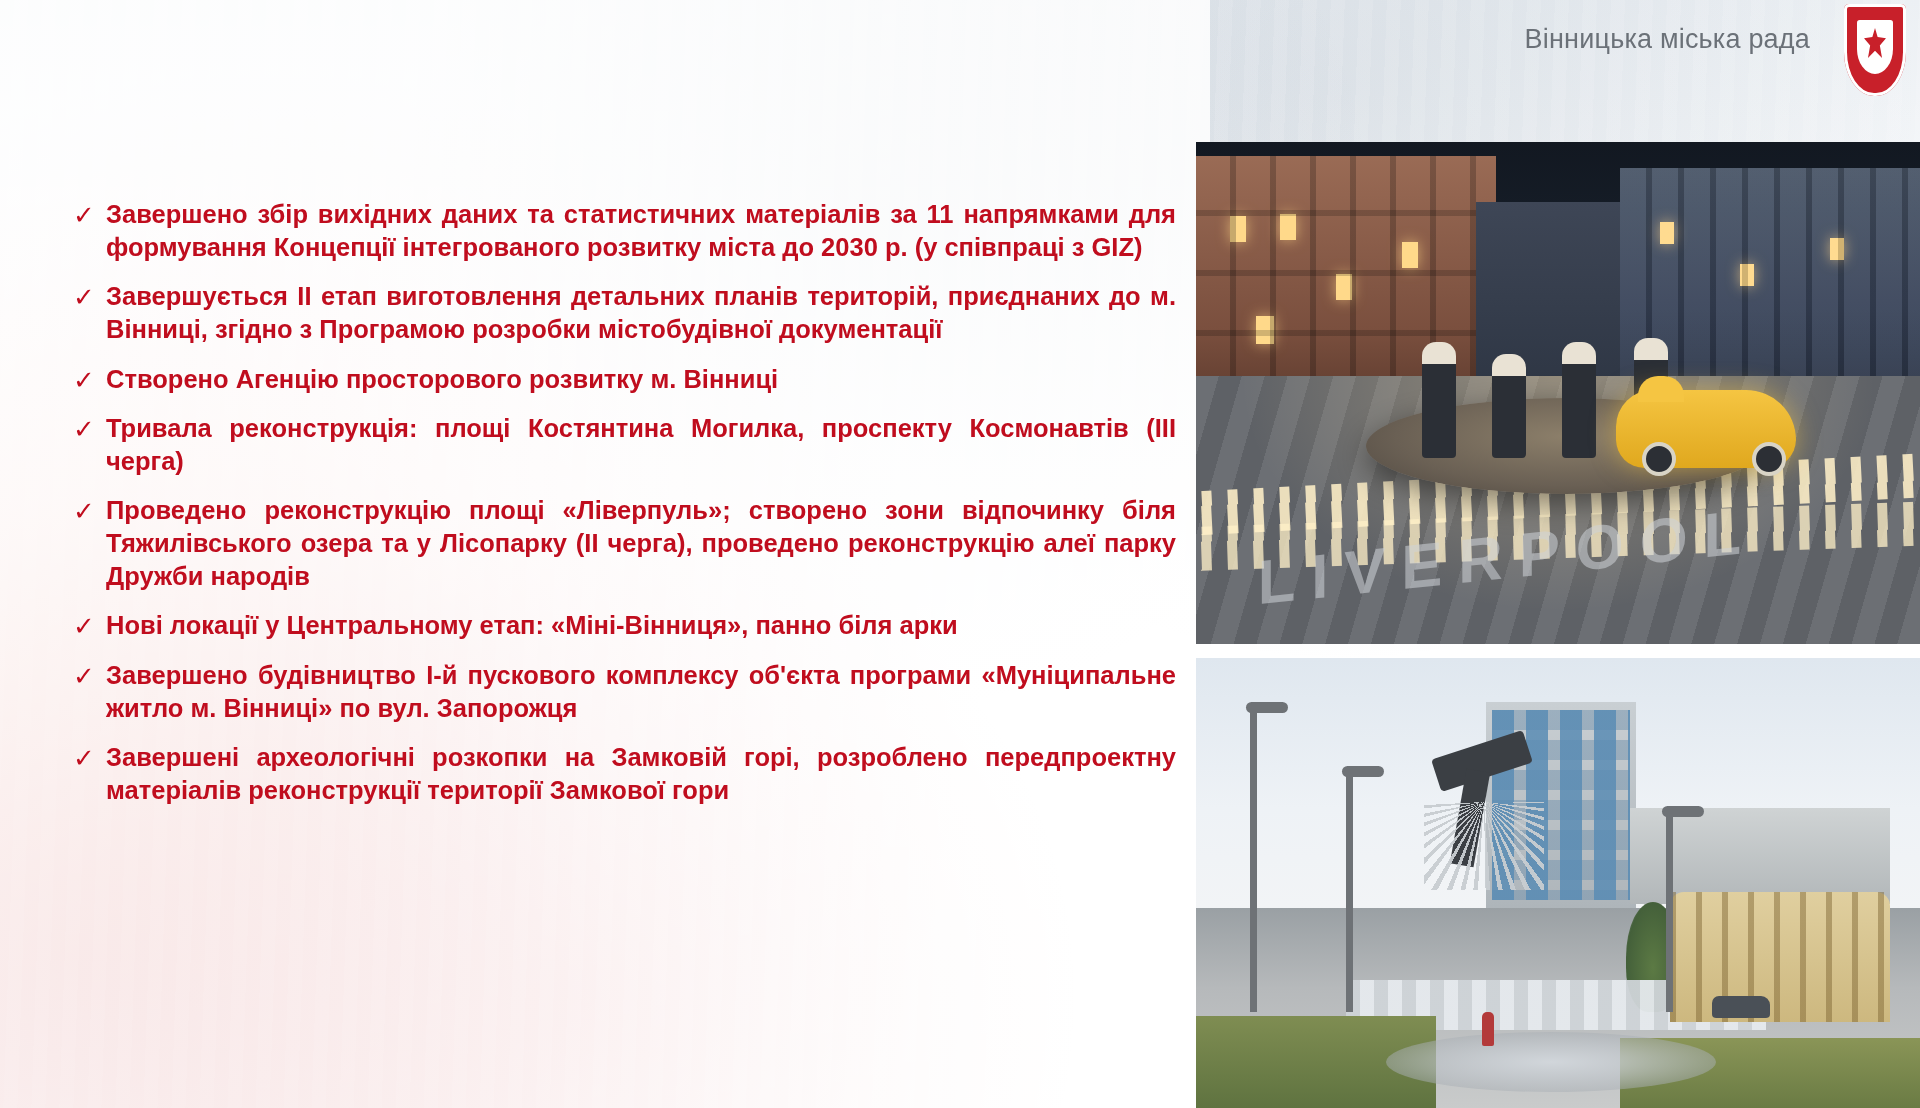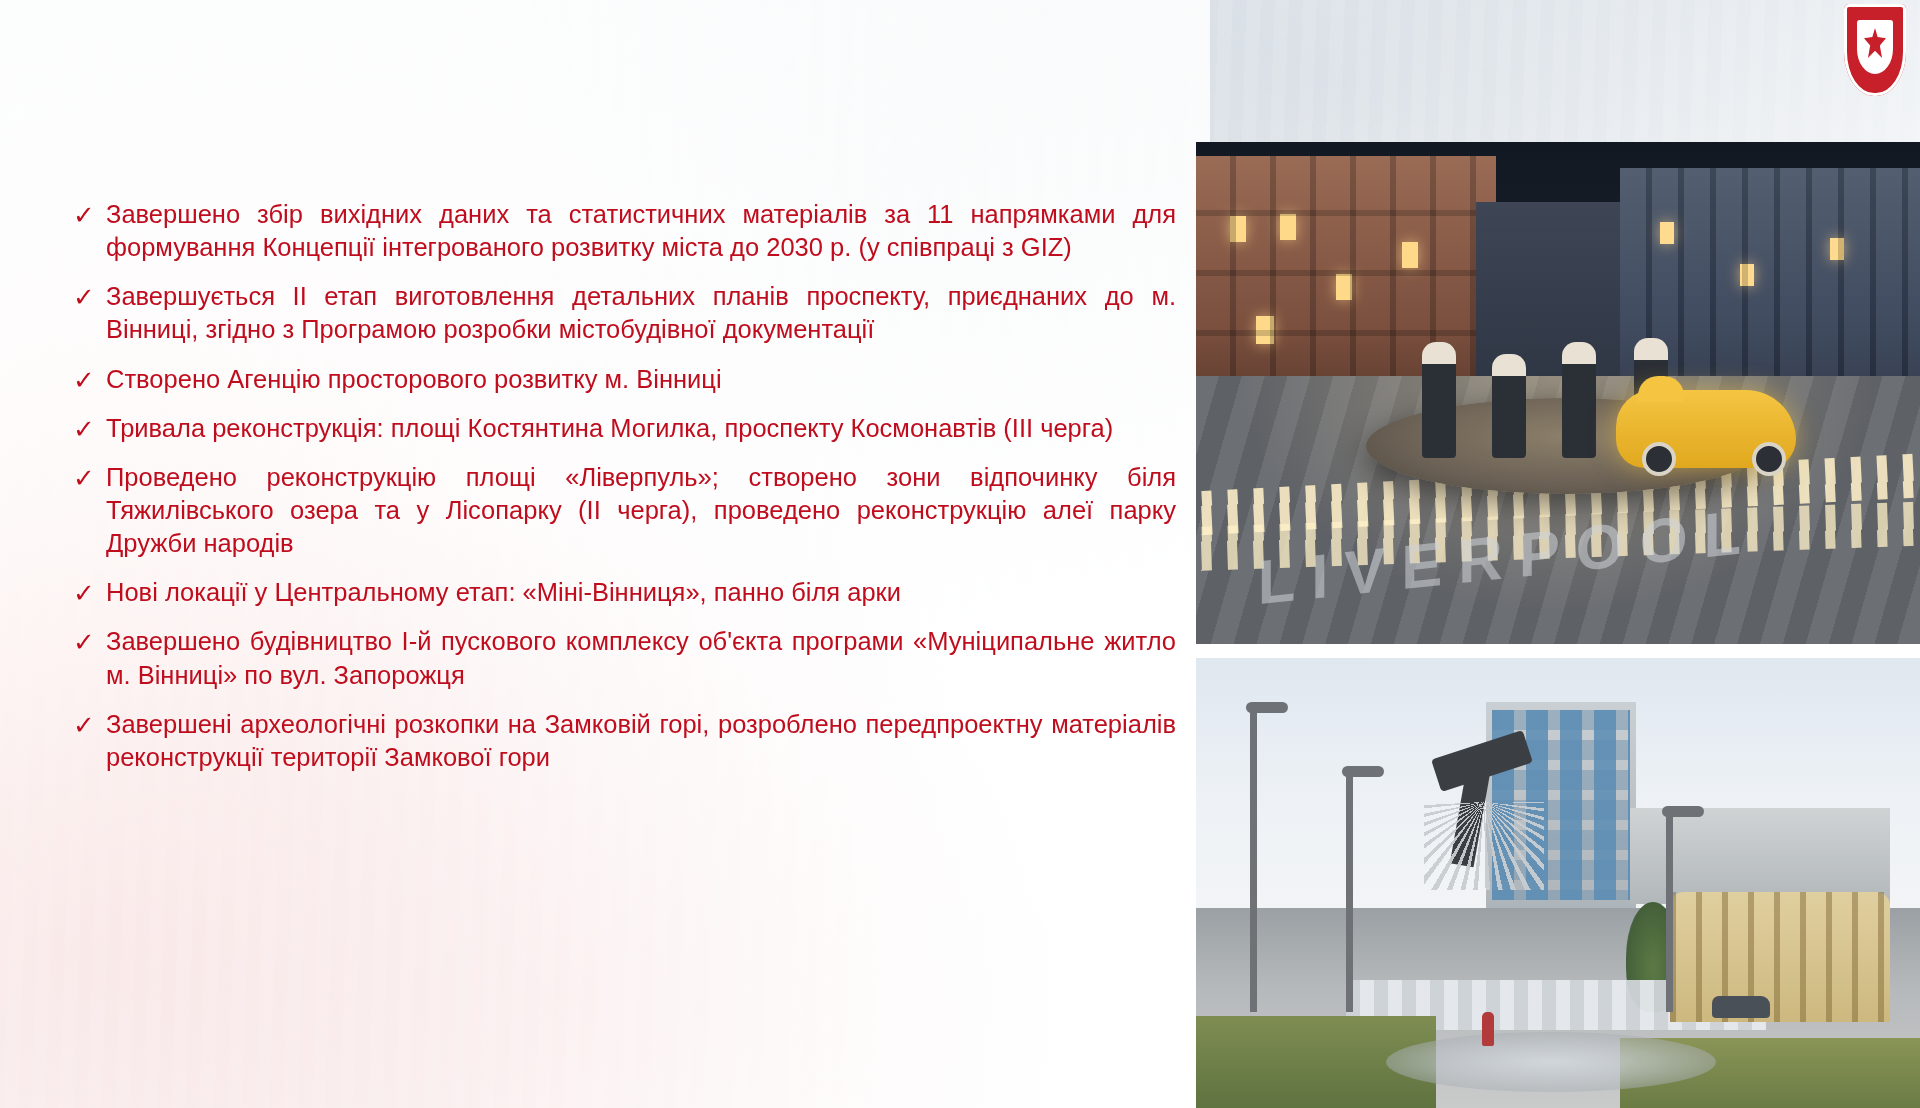--- a/index.html
+++ b/index.html
@@ -134,21 +134,21 @@
     padding-top: 4px;
     text-align: center;
     color: #c00d1e;
     font-size: 26px;
     line-height: 1;
     font-weight: normal;
   }
   .btext {
     flex: 1 1 auto;
     color: #c00d1e;
-    font-weight: normal;
+    font-weight: bold;
     font-size: 25.5px;
     line-height: 1.30;
     text-align: justify;
     text-justify: inter-word;
     padding-right: 6px;
   }
   .btext.nojust { text-align: left; }
 
   
   .photo {
@@ -445,37 +445,38 @@
 </style>
 </head>
 <body>
 
 <div class="slide">
 
   <div class="bg-wash"></div>
   <div class="bg-haze"></div>
   <div class="white-veil"></div>
 
+  <div class="org-label">Вінницька міська рада</div>
 
   <div class="crest">
     <div class="shield"></div>
     <div class="inner"></div>
   </div>
 
 
   <div class="bullets">
 
     <div class="bullet">
       <div class="check">✓</div>
       <div class="btext">Завершено збір вихідних даних та статистичних матеріалів за 11 напрямками для формування Концепції інтегрованого розвитку міста до 2030 р. (у співпраці з GIZ)</div>
     </div>
 
     <div class="bullet">
       <div class="check">✓</div>
-      <div class="btext">Завершується ІІ етап виготовлення детальних планів проспекту, приєднаних до м. Вінниці, згідно з Програмою розробки містобудівної документації</div>
+      <div class="btext">Завершується ІІ етап виготовлення детальних планів територій, приєднаних до м. Вінниці, згідно з Програмою розробки містобудівної документації</div>
     </div>
 
     <div class="bullet">
       <div class="check">✓</div>
       <div class="btext nojust">Створено Агенцію просторового розвитку м. Вінниці</div>
     </div>
 
     <div class="bullet">
       <div class="check">✓</div>
       <div class="btext">Тривала реконструкція: площі Костянтина Могилка, проспекту Космонавтів (ІІІ черга)</div>

